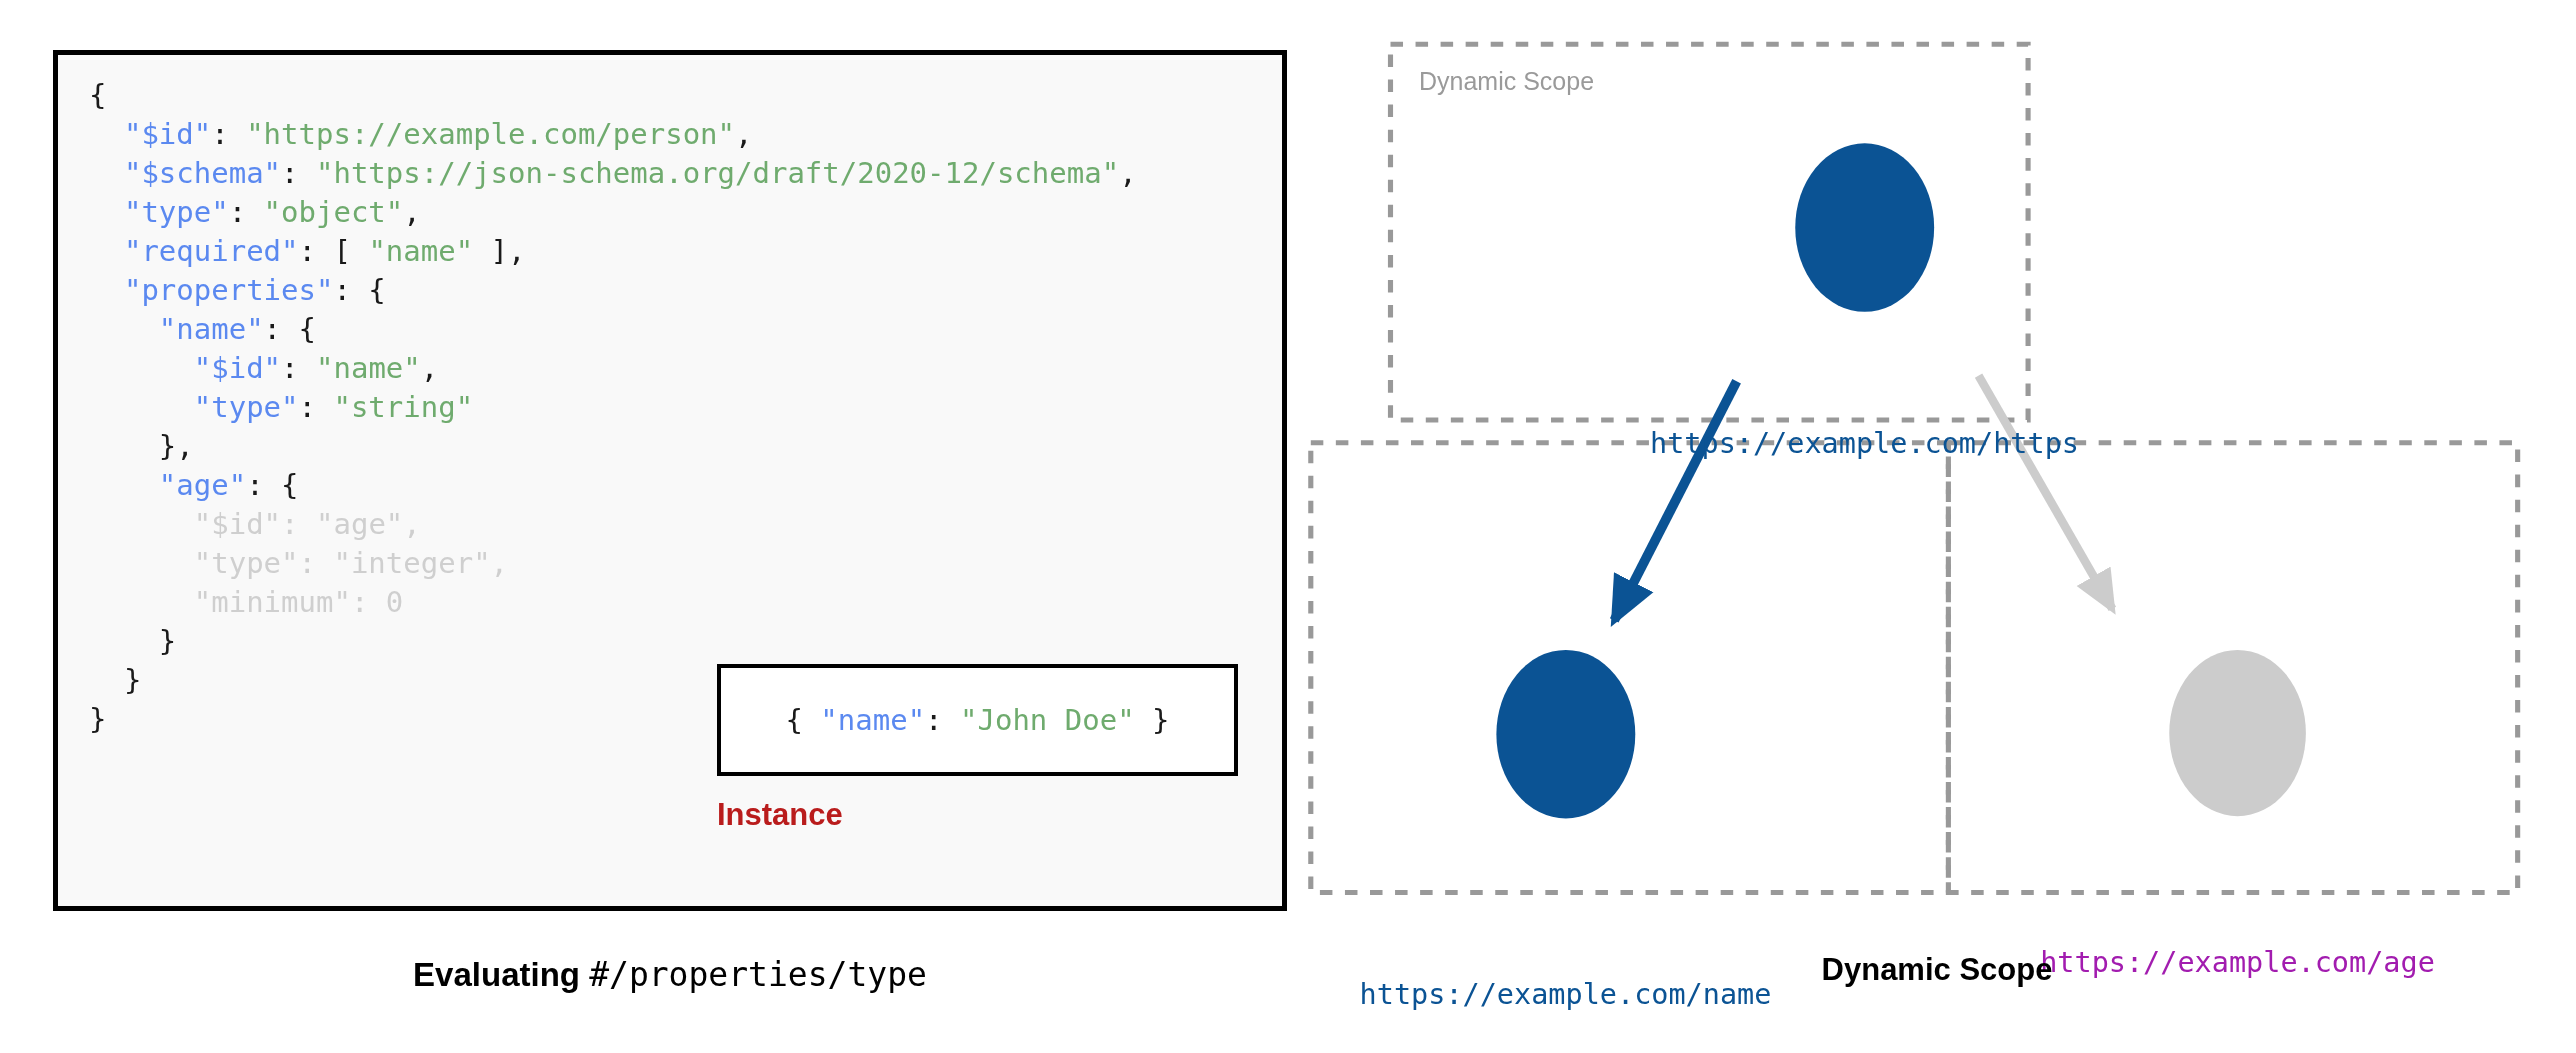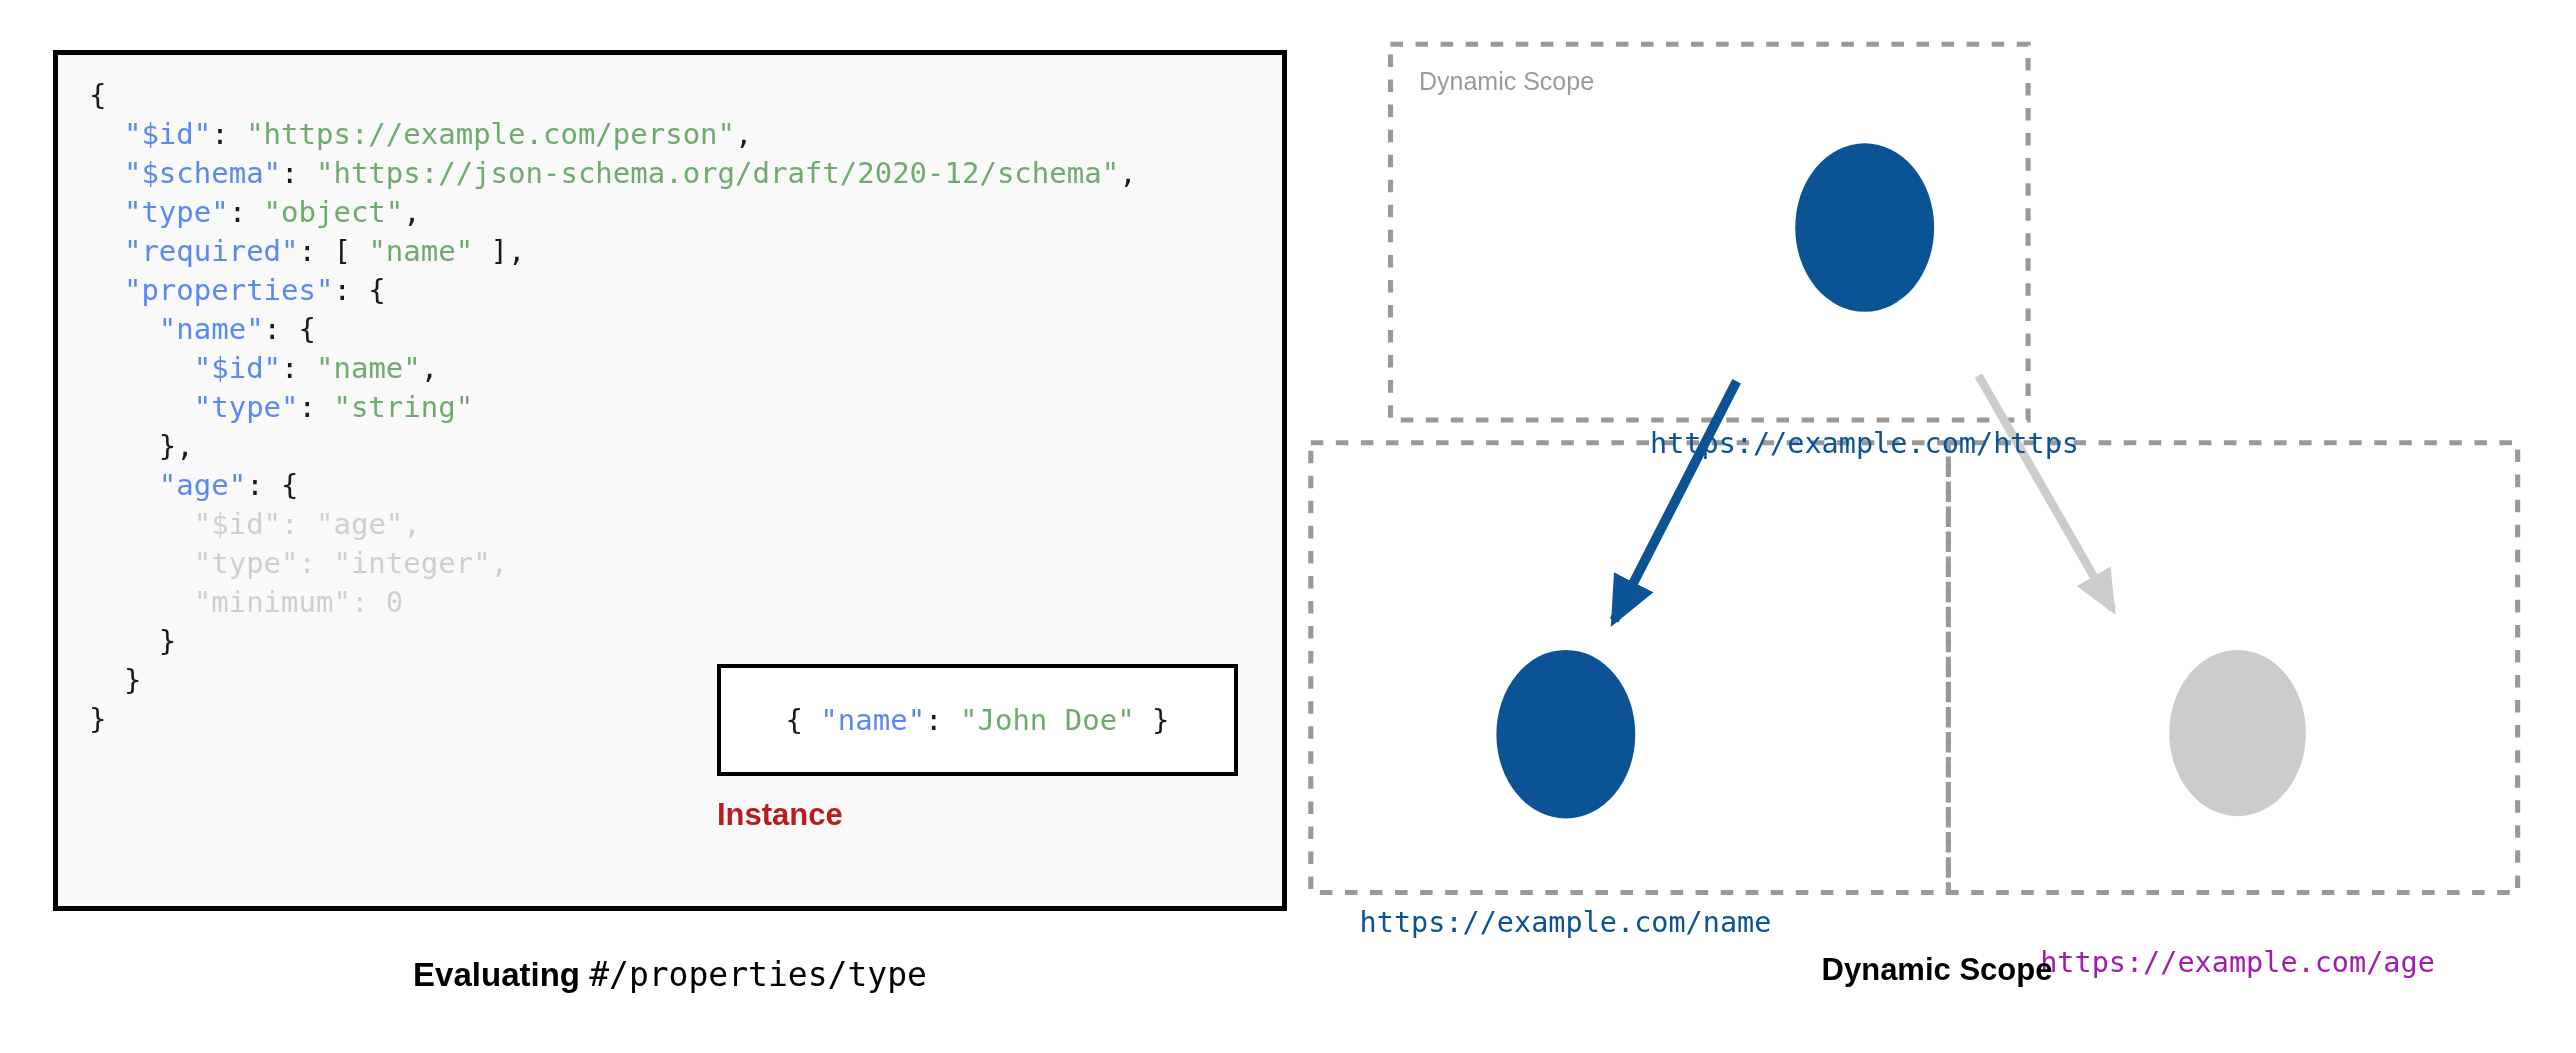--- a/index.html
+++ b/index.html
@@ -189,19 +189,19 @@
 
     <ellipse cx="470" cy="1230" rx="122" ry="148" fill="#0b5394"></ellipse>
 
     <ellipse cx="1650" cy="1228" rx="120" ry="146" fill="#cccccc"></ellipse>
   </svg>
 
   <div class="scope-label" style="left:121px; top:33px;">Dynamic Scope</div>
 
   <div class="node-label active" style="left:225px; top:393px; width:683px;">https://example.com/https</div>
 
-  <div class="node-label active" style="left:-74px; top:872px; width:683px;">https://example.com/name</div>
+  <div class="node-label active" style="left:-74px; top:944px; width:683px;">https://example.com/name</div>
 
   <div class="node-label inactive" style="left:618px; top:900px; width:643px;">https://example.com/age</div>
 </div>
 
 <div id="diagram-caption">Dynamic Scope</div>
 
 
 </body></html>

